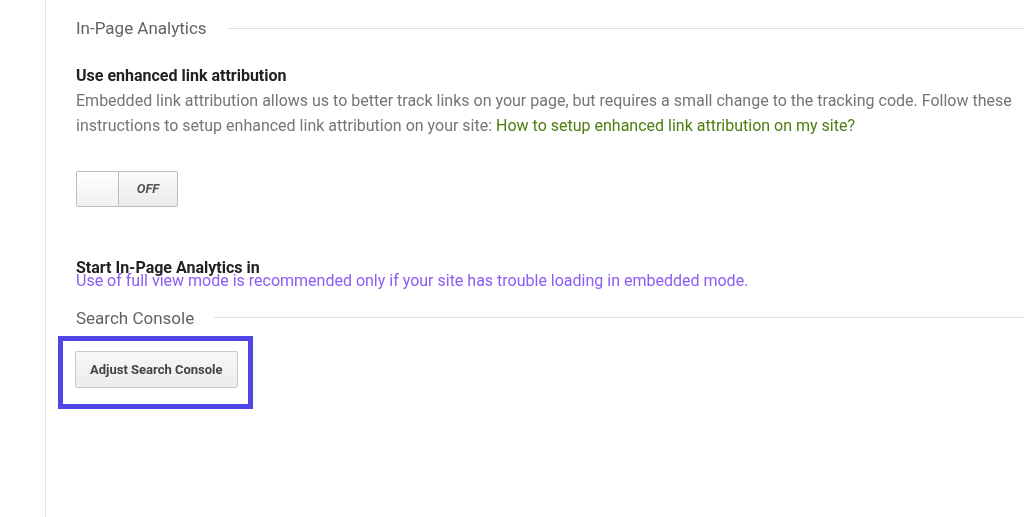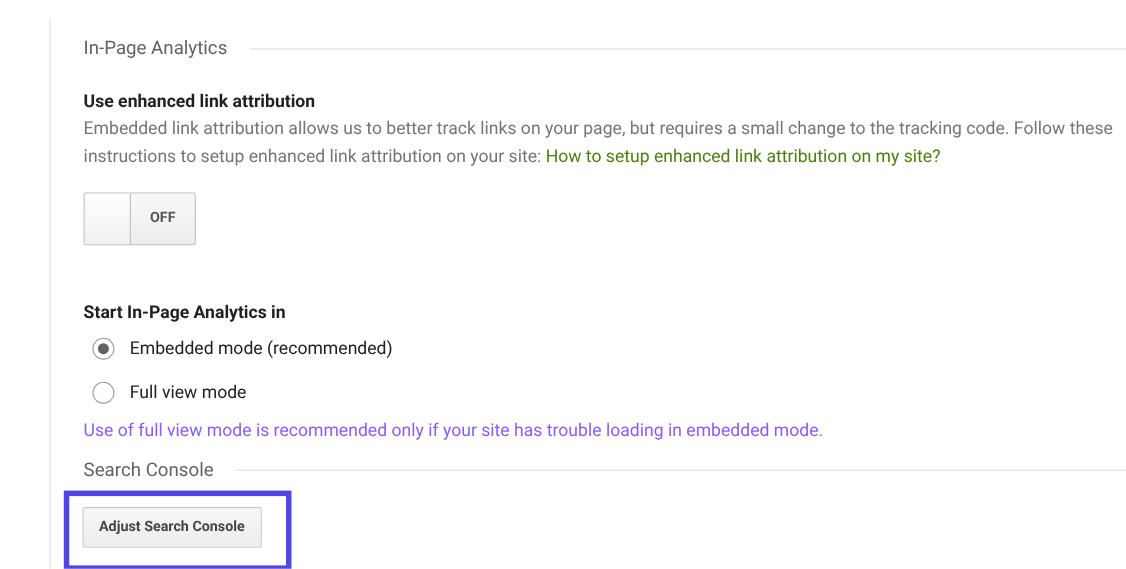--- a/index.html
+++ b/index.html
@@ -23,46 +23,47 @@
       color: #5f6368;
       display: flex;
       align-items: center;
       gap: 20px;
     }
     .section-title .line {
       flex: 1;
       height: 1px;
       background: #e0e0e0;
     }
-    .sec-inpage { padding-top: 18px; margin-top: 16px; }
+    .sec-inpage { padding-top: 18px; }
     .bold-label {
       font-size: 16px;
       font-weight: 700;
       color: #212121;
       margin-top: 28px;
     }
     .desc {
       font-size: 16px;
       color: #757575;
       line-height: 1.55;
       margin-top: 4px;
       max-width: 940px;
     }
     .desc a {
       color: #4d7c0f;
       text-decoration: none;
     }
     .toggle {
-      margin-top: 20px;
+      margin-top: 32px;
       display: inline-flex;
       border: 1px solid #bdbdbd;
-      height: 48px;
+      height: 36px;
       border-radius: 2px;
       overflow: hidden;
       background: linear-gradient(#f9f9f9,#ececec);
+      font-style: italic;
     }
     .toggle-knob {
       width: 42px;
       background: linear-gradient(#ffffff,#f0f0f0);
       border-right: 1px solid #bdbdbd;
     }
     .toggle-label {
       width: 58px;
       display:flex; align-items:center; justify-content:center;
       font-size:13px; font-weight:700; color:#555;
@@ -81,21 +82,21 @@
       background:#616161;
     }
     .radio-text { font-size:16px; color:#212121; }
     .note {
       font-size:16px; color:#8b5cf6; margin-top:-6px;
     }
     .sec-search { margin-top: 18px; }
     .highlight-box {
       border: 5px solid #4f46e5;
       display:inline-block;
-      padding: 10px 22px 16px 12px;
+      padding: 10px 10px 16px 12px;
       margin-left: -18px;
       margin-top: 8px;
     }
     .btn {
       display:inline-block;
       border:1px solid #c8c8c8;
       background:linear-gradient(#f7f7f7,#ececec);
       font-size:13px; font-weight:700; color:#444;
       padding: 10px 14px;
       border-radius:2px;
@@ -117,30 +118,20 @@
     <span>Embedded link attribution allows us to better track links on your page, but requires a small change to the tracking code. Follow these instructions to setup enhanced link attribution on your site: </span><a href="#">How to setup enhanced link attribution on my site?</a>
   </div>
 
   <div class="toggle">
     <div class="toggle-knob"></div>
     <div class="toggle-label">OFF</div>
   </div>
 
   <div class="bold-label" style="margin-top:48px;">Start In-Page Analytics in</div>
 
-  <div class="radio-group">
-    <div class="radio-item">
-      <div class="radio selected"></div>
-      <span class="radio-text">Embedded mode (recommended)</span>
-    </div>
-    <div class="radio-item">
-      <div class="radio"></div>
-      <span class="radio-text">Full view mode</span>
-    </div>
-  </div>
   <div class="note">Use of full view mode is recommended only if your site has trouble loading in embedded mode.</div>
 
   <div class="section-title sec-search">
     <span>Search Console</span>
     <span class="line"></span>
   </div>
 
   <div class="highlight-box">
     <div class="btn">Adjust Search Console</div>
   </div>

